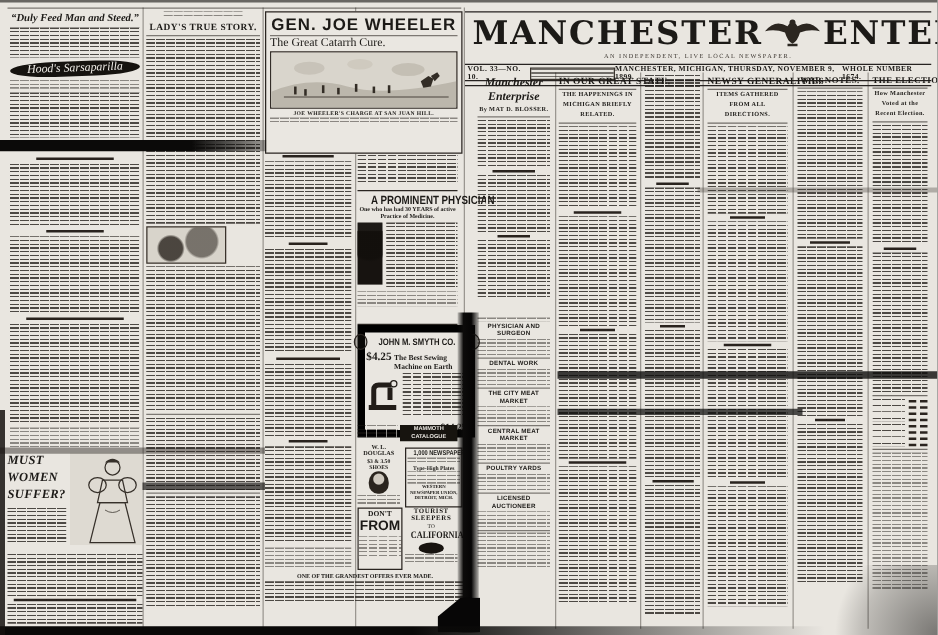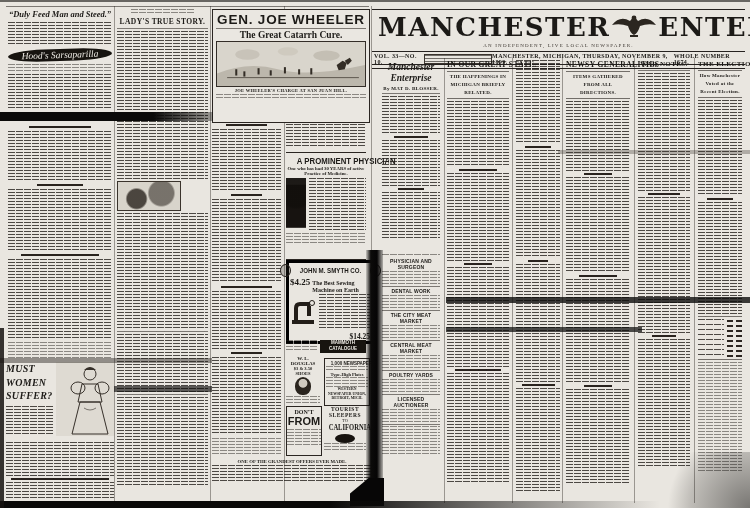--- a/index.html
+++ b/index.html
@@ -34,21 +34,21 @@
   .byline{font-size:5px;font-weight:bold;text-align:center;letter-spacing:.3px;}
 
   
   .scx{display:inline-block;white-space:nowrap;transform:scaleX(.82);transform-origin:center;}
   .feed-head{font-style:italic;font-weight:bold;font-size:8.5px;text-align:center;line-height:1.2;font-family:Liberation Serif, serif;}
   .hoods{background:#16130f;color:#f0ede7;font-style:italic;font-size:9.5px;text-align:center;
          border-radius:48%/70%;padding:1px 3px;transform:rotate(-2deg);}
   .wheeler{border:1.5px solid #2a2521;padding:2px 3px;display:flex;flex-direction:column;gap:1px;background:#eae7e1;}
   .wh1{font-family:"Liberation Sans",sans-serif;font-weight:bold;font-size:13.5px;letter-spacing:.8px;text-align:center;}
   .wh2{font-weight:bold;font-size:12.5px;letter-spacing:1px;text-align:center;}
-  .wh3{font-weight:bold;font-size:9.5px;text-align:center;}
+  .wh3{font-weight:normal;font-size:9.5px;}
   .whcap{font-size:4.5px;font-weight:bold;text-align:center;letter-spacing:.3px;}
   .illus{border:1px solid #332d28;background:#ddd9d1;}
   .phys-head{font-family:"Liberation Sans",sans-serif;font-weight:bold;font-size:9.5px;text-align:center;}
   .phys-sub{font-size:4.8px;font-weight:bold;text-align:center;}
   .smyth-head{display:flex;align-items:center;justify-content:center;gap:2px;
               font-family:"Liberation Sans",sans-serif;font-weight:bold;font-size:7.5px;}
   .oval{width:9px;height:11px;border:1px solid #2a2521;border-radius:50%;
         background:rgba(40,34,28,.25);flex:0 0 auto;}
   .price{font-weight:bold;font-size:9px;}
   .blackbox{background:#17140f;color:#efece6;text-align:center;font-family:"Liberation Sans",sans-serif;font-weight:bold;}
@@ -223,21 +223,21 @@
     <div class="phys-sub">One who has had 30 YEARS of active Practice of Medicine.</div>
     <div style="display:flex;gap:3px;margin-top:2px;">
       <div style="flex:0 0 20px;height:52px;background:
         radial-gradient(circle at 50% 25%, rgba(18,15,12,.95) 0 40%, transparent 46%),
         linear-gradient(180deg, transparent 12%, #171310 14%, #171310 95%, transparent 96%);"></div>
       <div class="tx" style="flex:1;height:52px"></div>
     </div>
     <div class="tx light" style="height:12px;margin-top:3px"></div>
   </div>
 
-  <div class="abs" style="left:286px;top:260px;width:80px;height:76px;border:3px solid #000000;padding:1px;">
+  <div class="abs" style="left:286px;top:260px;width:80px;height:76px;border:6px solid #000000;padding:1px;">
     <div class="smyth-head">
       <span class="oval"></span>
       <span class="scx">JOHN M. SMYTH CO.</span>
       <span class="oval"></span>
     </div>
     <div style="display:flex;gap:2px;align-items:baseline;">
       <span class="price">$4.25</span>
       <span style="font-weight:bold;font-size:6px;line-height:1.15;">The Best Sewing Machine on Earth</span>
     </div>
     <div style="display:flex;gap:3px;">

